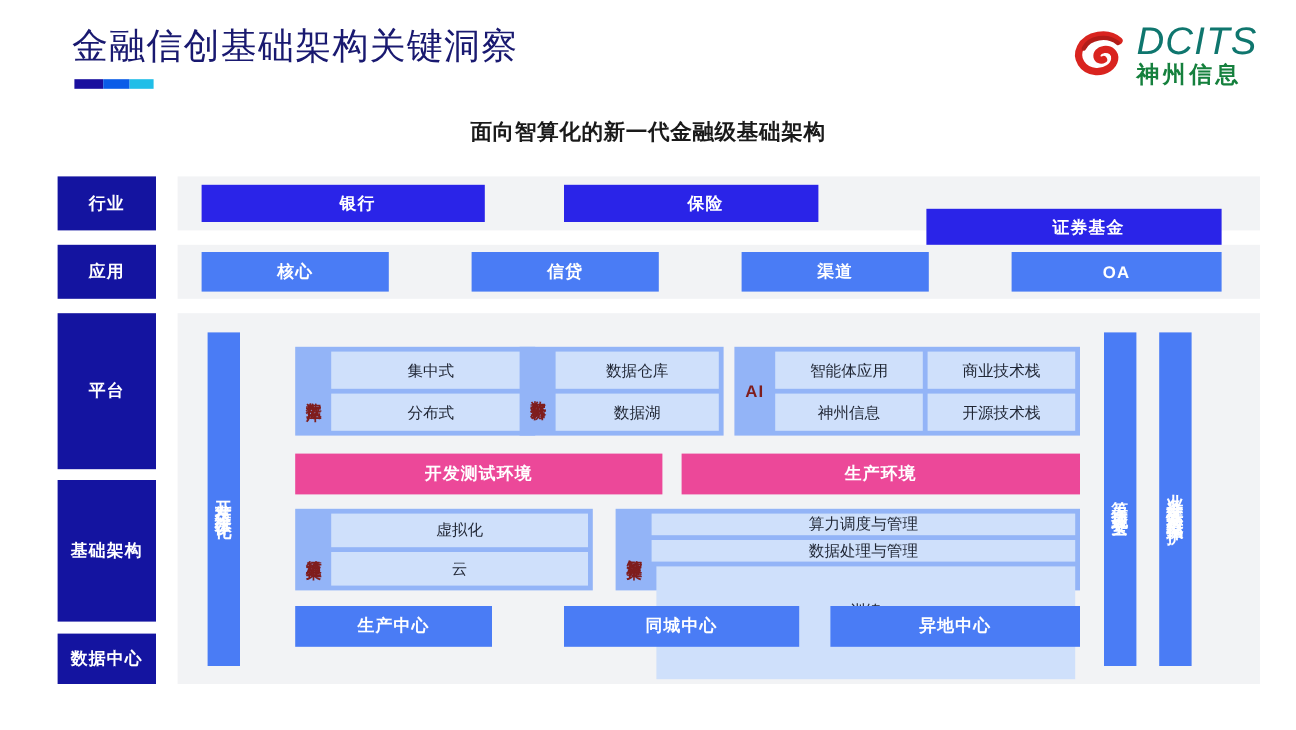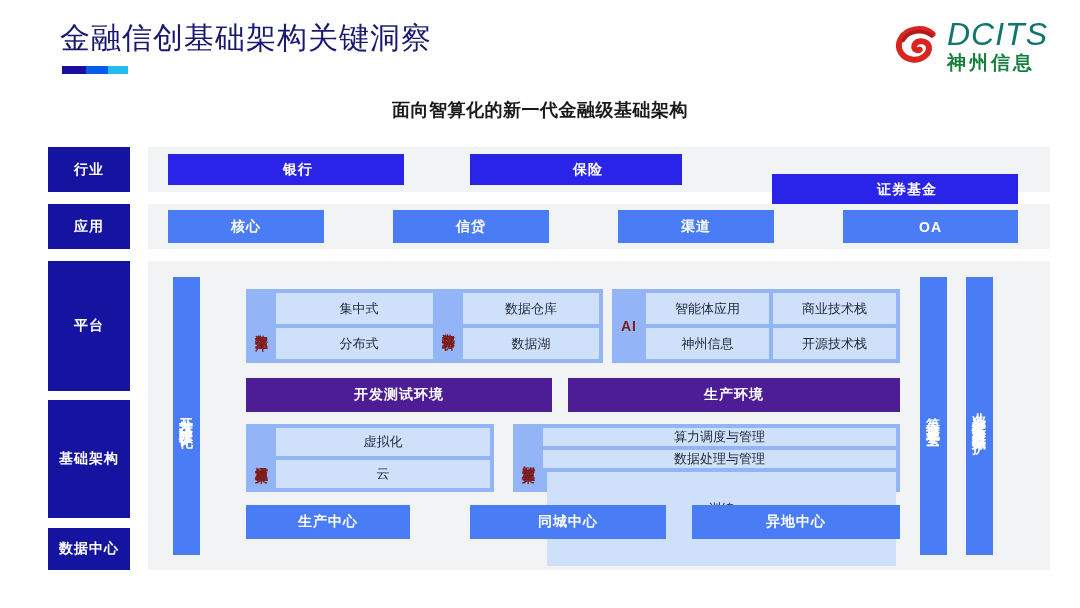--- a/index.html
+++ b/index.html
@@ -119,21 +119,21 @@
     display: flex; align-items: center; justify-content: center;
     font-size: 13px;
   }
 
   #grp-db      { left: 98px; top: 28px;  width: 200px; height: 74px; }
   #grp-da      { left: 285px; top: 28px; width: 170px; height: 74px; }
   #grp-ai      { left: 464px; top: 28px; width: 288px; height: 74px; }
   #grp-ai .group-label { font-size: 14px; writing-mode: horizontal-tb; width: 26px; }
 
   .wide-bar {
-    position: absolute; background: #4c1d95; color: #fff;
+    position: absolute; background: #ec4899; color: #fff;
     display: flex; align-items: center; justify-content: center;
     font-size: 14px; font-weight: bold; letter-spacing: 1px;
   }
   #bar-dev  { left: 98px;  top: 117px; width: 306px; height: 34px; }
   #bar-prod { left: 420px; top: 117px; width: 332px; height: 34px; }
 
   #grp-compute { left: 98px;  top: 163px; width: 248px; height: 68px; }
   #grp-intel   { left: 365px; top: 163px; width: 387px; height: 68px; }
   #grp-intel .group-body { flex-direction: column; }
   #grp-intel .stack { flex: 1; display:flex; flex-direction: column; gap: 4px; }

